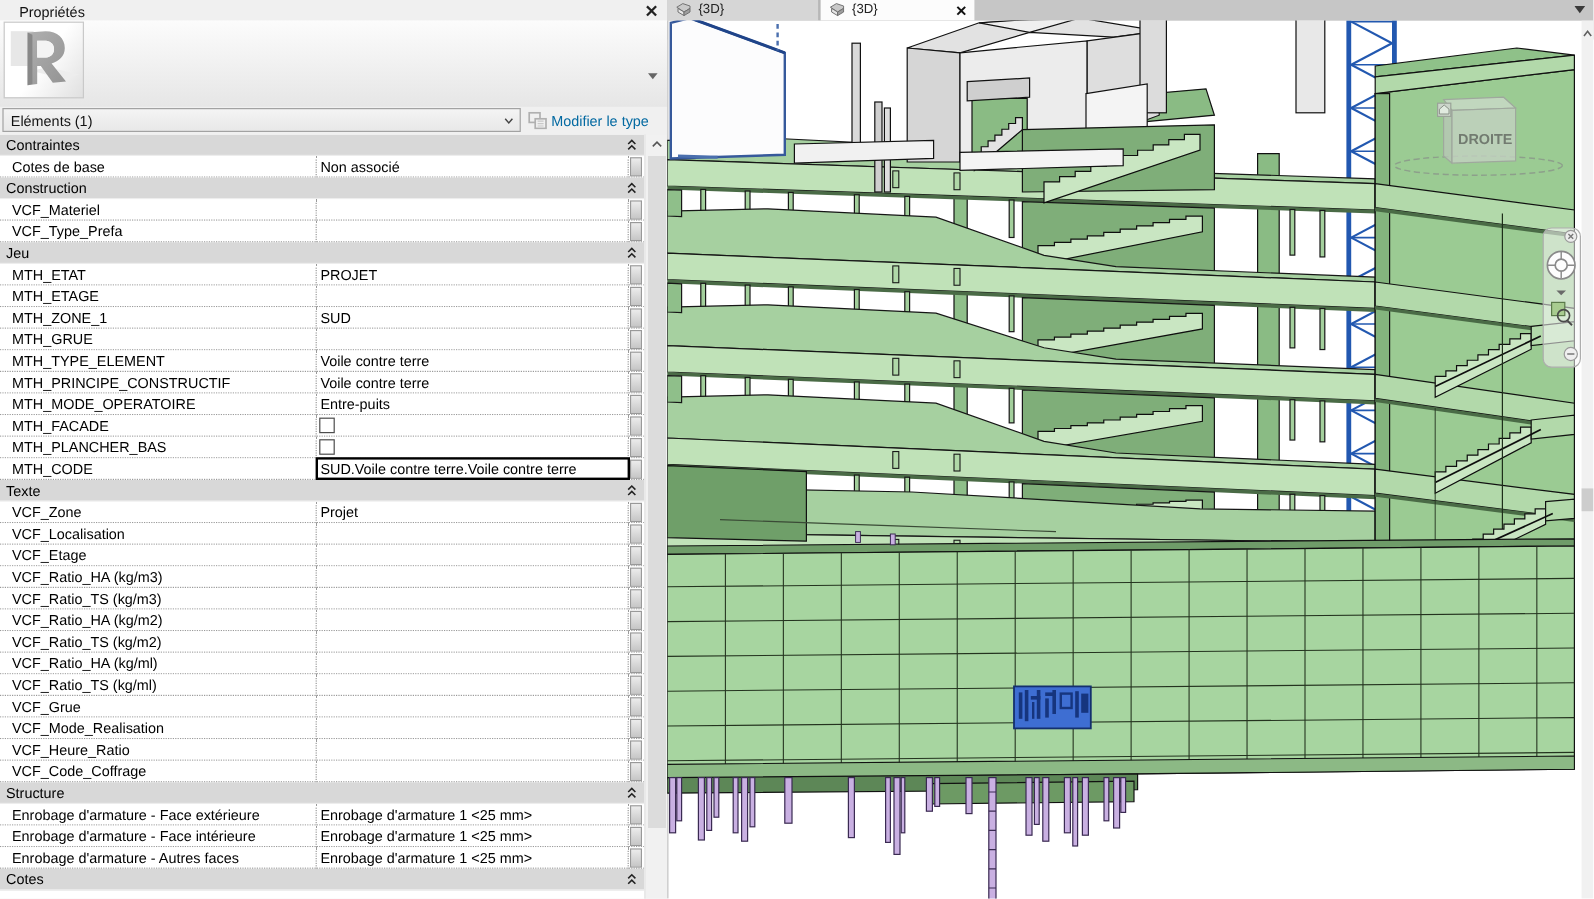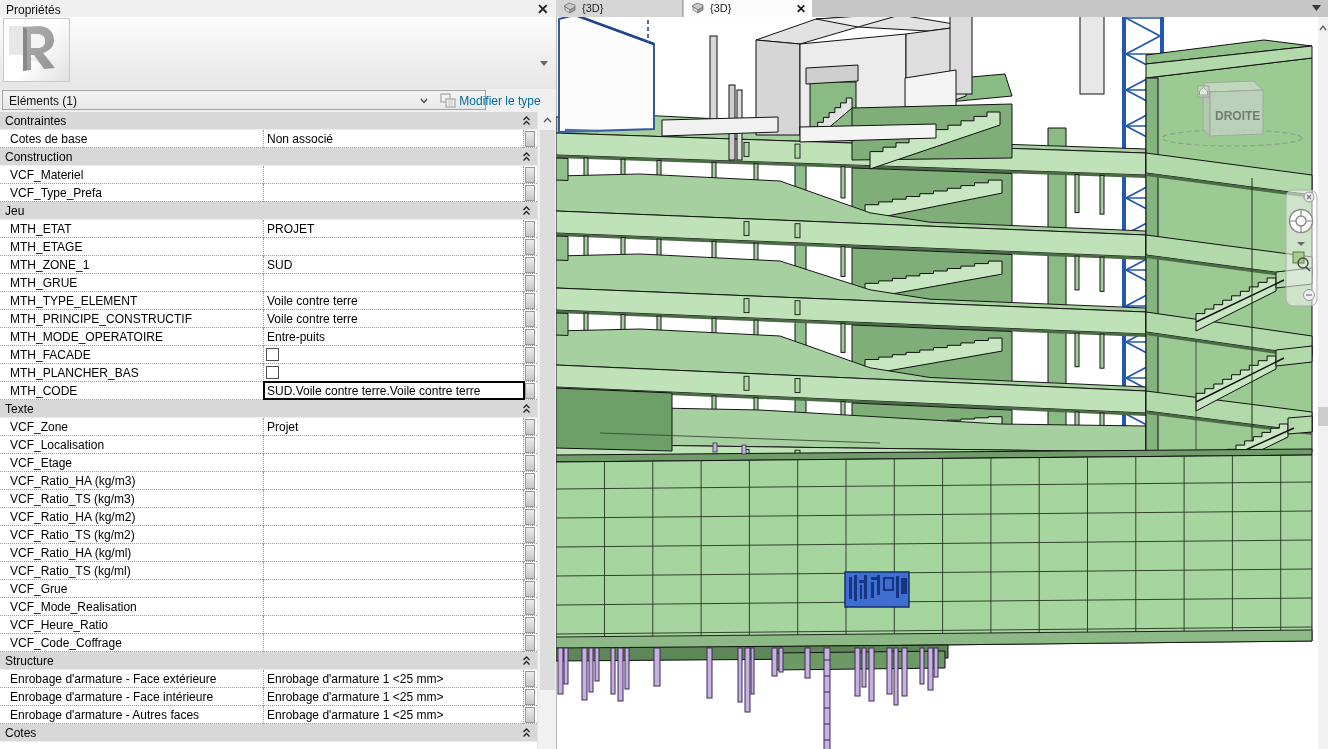--- a/index.html
+++ b/index.html
@@ -1,24 +1,24 @@
 <!DOCTYPE html>
 <html><head>
 <meta charset="utf-8">
 <style>
 *{margin:0;padding:0;box-sizing:border-box}
 html,body{width:1328px;height:749px;overflow:hidden}
 body{position:relative;font-family:"Liberation Sans",sans-serif;background:#fff}
 #props{position:absolute;left:0;top:0;width:556px;height:749px;background:#f0f0f0}
-.ptitle{position:absolute;left:6px;top:3px;font-size:12px;color:#111}
+.ptitle{position:absolute;left:16px;top:3px;font-size:12px;color:#111}
 .pclose{position:absolute;left:537px;top:1px;font-size:14px;color:#222;font-weight:bold}
 #typesel{position:absolute;left:0;top:17px;width:556px;height:72px;background:linear-gradient(#fcfcfc,#e6e6e6)}
 #thumb{position:absolute;left:3px;top:1px;width:67px;height:64px;border:1px solid #c9c9c9;background:linear-gradient(125deg,#ffffff 50%,#e0e0e0)}
 #tsarrow{position:absolute;left:540px;top:44px;width:0;height:0;border-left:4px solid transparent;border-right:4px solid transparent;border-top:5px solid #666}
-#combo{position:absolute;left:2px;top:90px;width:484px;height:20px;border:1px solid #a2a2a2;background:linear-gradient(#f4f4f4,#e8e8e8);font-size:12px;color:#111;padding:3px 0 0 6px}
+#combo{position:absolute;left:2px;top:90px;width:432px;height:20px;border:1px solid #a2a2a2;background:linear-gradient(#f4f4f4,#e8e8e8);font-size:12px;color:#111;padding:3px 0 0 6px}
 #comboarr{position:absolute;left:420px;top:97px;width:8px;height:8px}
 #modtype{position:absolute;left:440px;top:90px;width:116px;height:20px;font-size:12px;color:#0369a1;padding-top:3px}
 #grid{position:absolute;left:0;top:112px;width:537px;height:637px;overflow:hidden;background:#fff}
 .r{height:18px;position:relative;background:#fff;border-bottom:1px dotted #9a9a9a;font-size:12px;color:#000}
 .r .l{position:absolute;left:10px;top:2px;white-space:nowrap}
 .r .v{position:absolute;left:263px;top:0;width:261px;height:17px;border-left:1px dotted #9a9a9a;border-right:1px dotted #9a9a9a;padding:2px 0 16px 3px;white-space:nowrap}
 .r .b{position:absolute;left:525px;top:1px;width:10px;height:16px;background:linear-gradient(#ececec,#c6c6c6);border:1px solid #999}
 .h{height:18px;background:#d8d8d8;border-bottom:1px solid #ededed;font-size:12px;color:#000;position:relative}
 .h .l{position:absolute;left:5px;top:2px}
 .cb{position:absolute;left:266px;top:2px;width:13px;height:13px;border:1px solid #4d4d4d;background:#fff}

